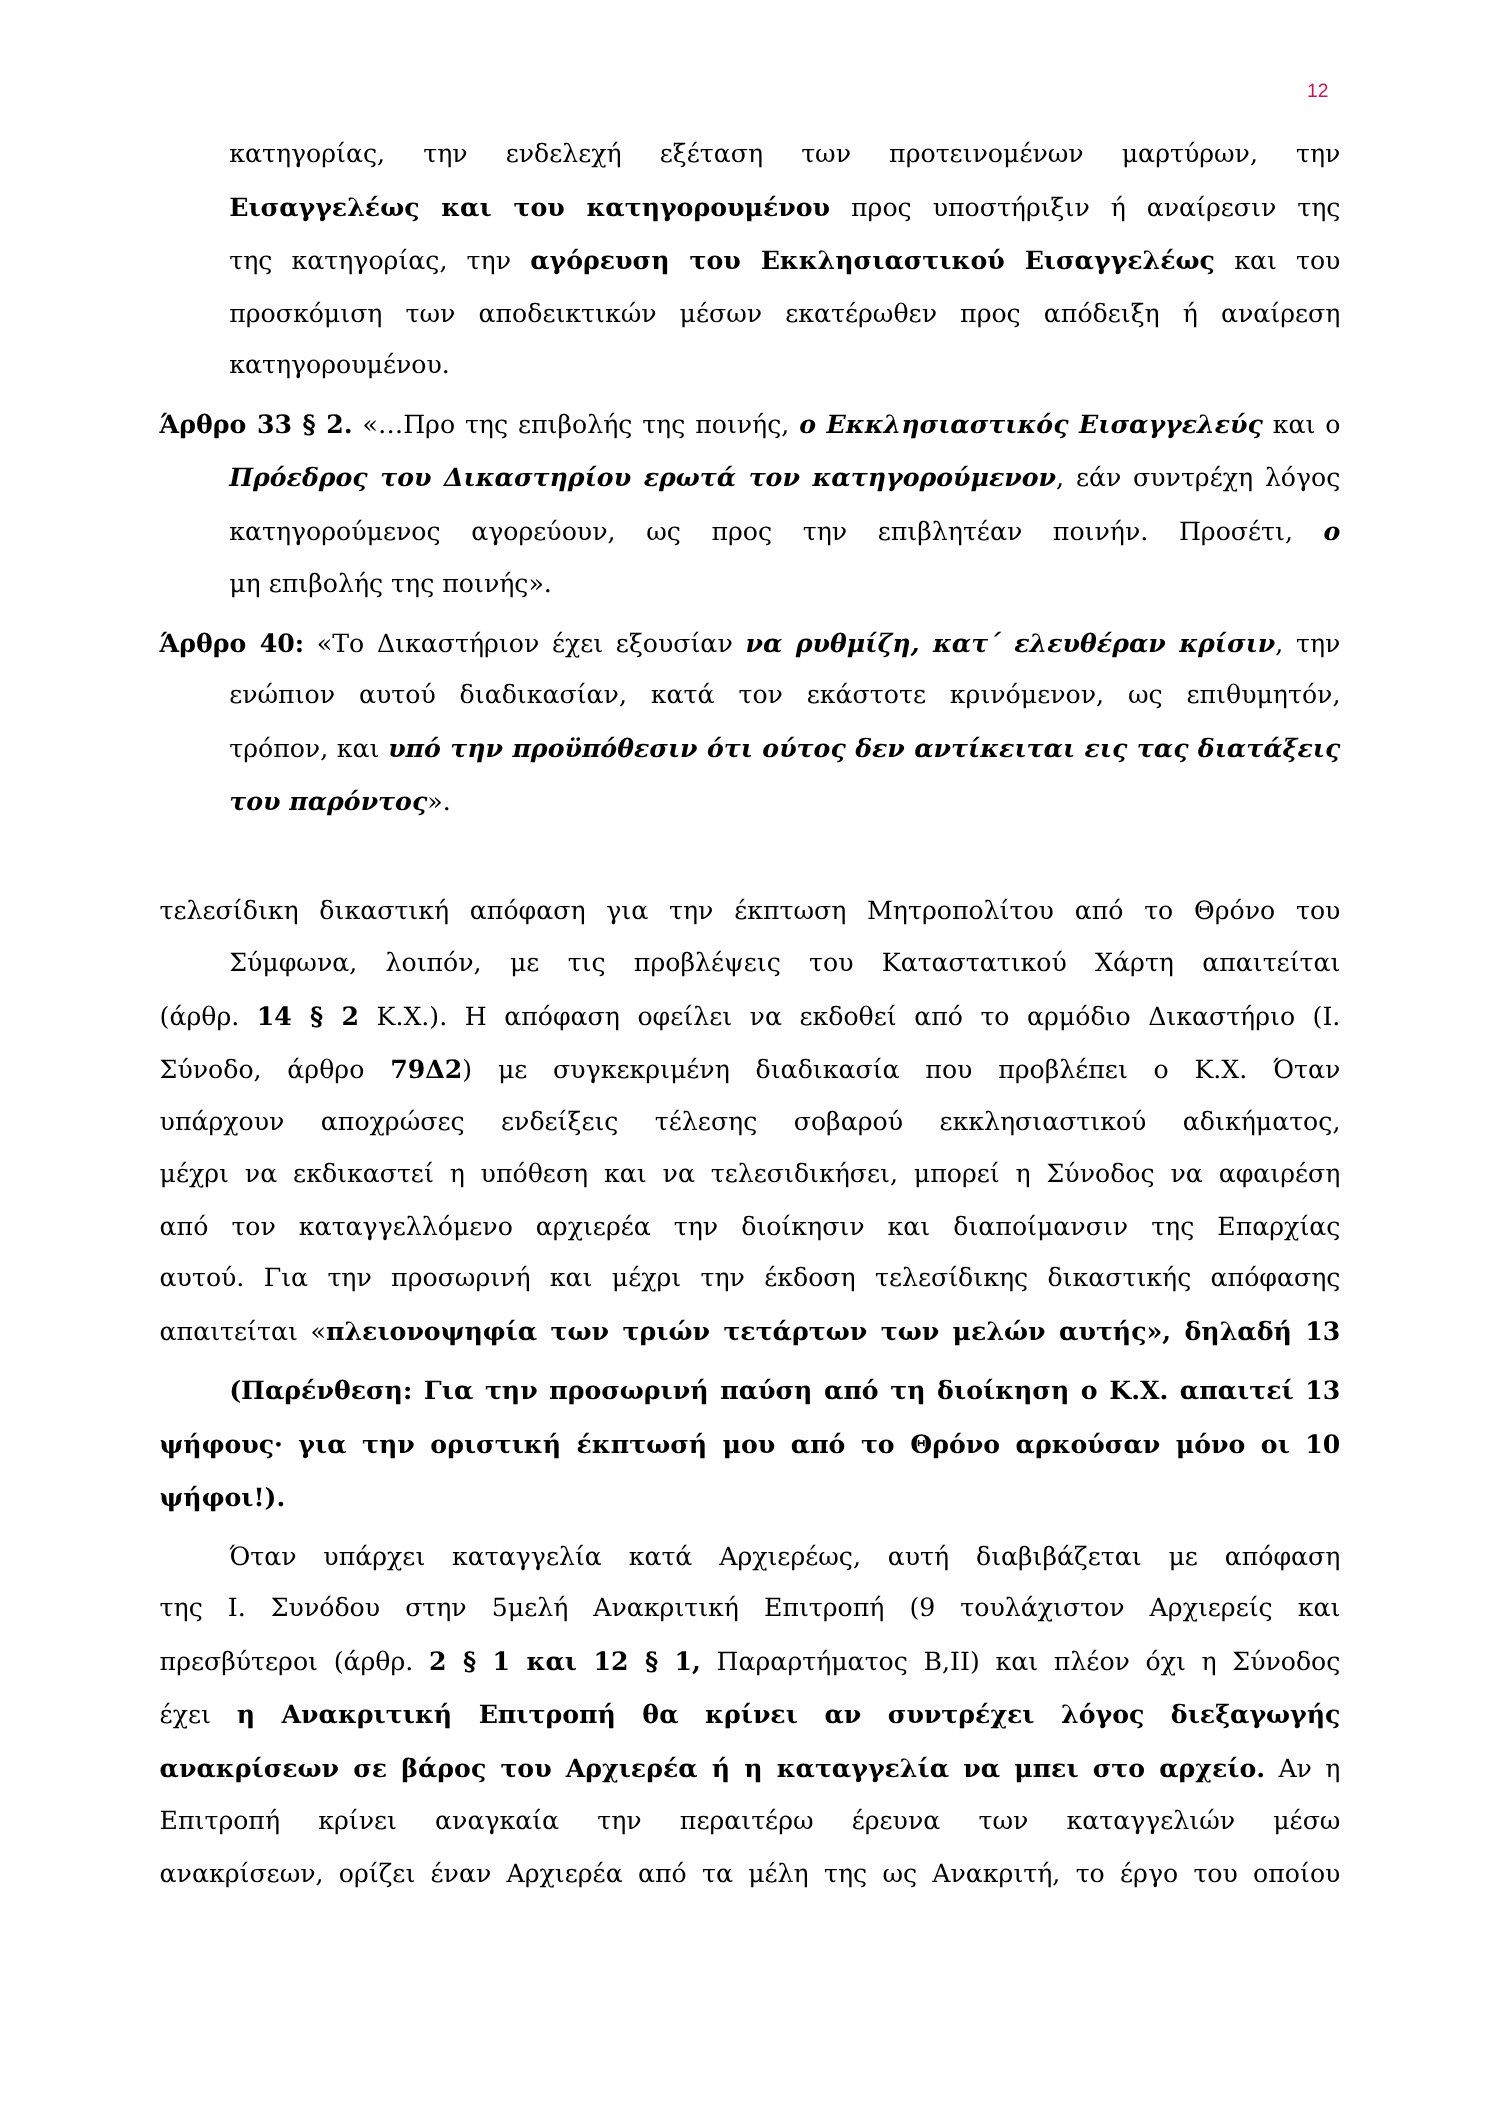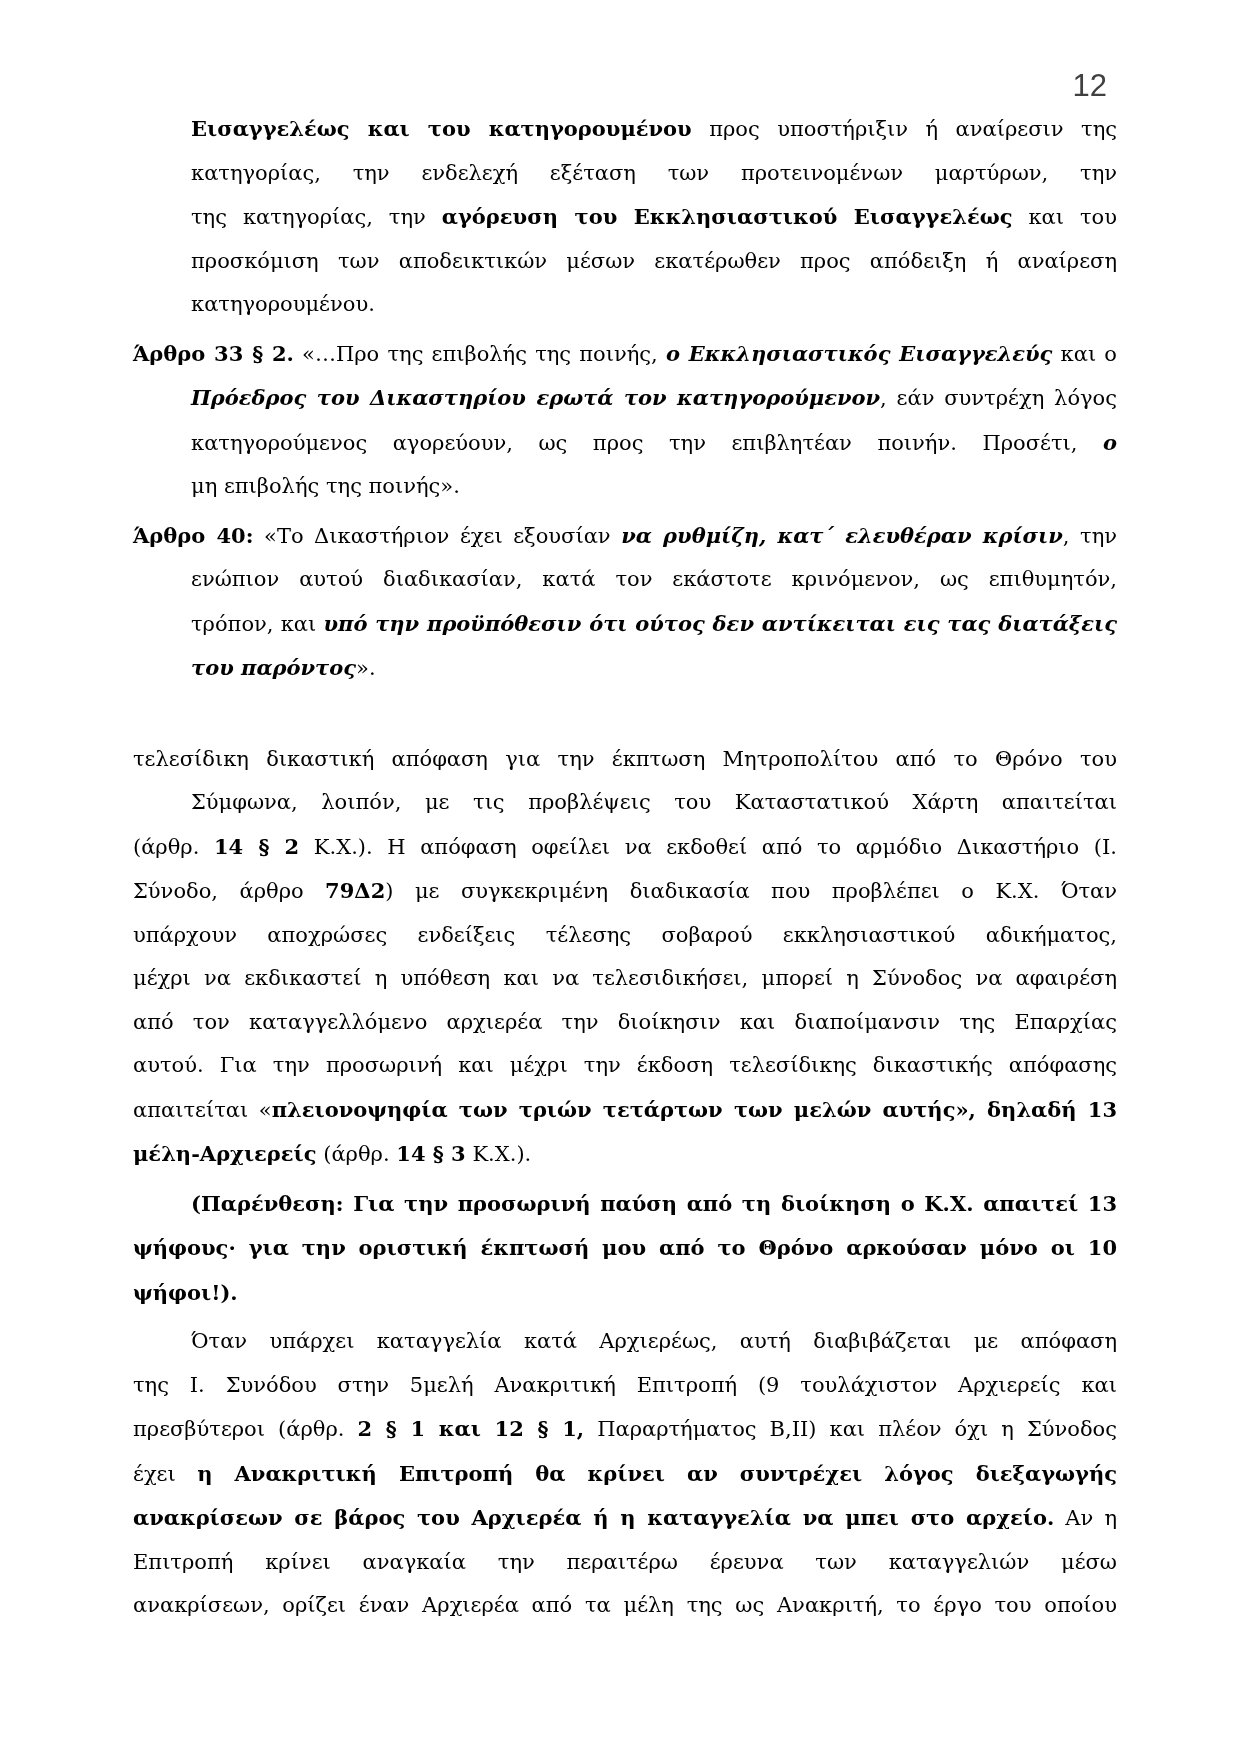--- a/index.html
+++ b/index.html
@@ -11,22 +11,22 @@
     background: #ffffff;
     color: #000000;
     font-family: "DejaVu Serif", "Liberation Serif", serif;
     overflow: hidden;
   }
   .page-number {
     position: absolute;
     top: 68px;
     right: 134px;
     font-family: "Liberation Sans", sans-serif;
-    font-size: 31px;
-    color: #404040;
+    font-size: 16px;
+    color: #be185d;
   }
   .content {
     position: absolute;
     left: 133px;
     top: 107px;
     width: 984px;
   }
   .para {
     font-size: 21px;
     line-height: 43.5px;
@@ -54,22 +54,22 @@
   .run.i  { font-weight: normal; }
   .run.bi { font-weight: bold;   font-style: italic; }
 </style>
 </head>
 <body>
 
 <div class="page">
   <div class="page-number">12</div>
   <div class="content">
       <div class="para quote-block">
+        <div class="line"><span class="run r">κατηγορίας, την ενδελεχή εξέταση των προτεινομένων μαρτύρων, την</span></div>
         <div class="line"><span class="run b">Εισαγγελέως και του κατηγορουμένου</span><span class="run r"> προς υποστήριξιν ή αναίρεσιν της</span></div>
-        <div class="line"><span class="run r">κατηγορίας, την ενδελεχή εξέταση των προτεινομένων μαρτύρων, την</span></div>
         <div class="line"><span class="run r">της κατηγορίας, την </span><span class="run b">αγόρευση του Εκκλησιαστικού Εισαγγελέως</span><span class="run r"> και του</span></div>
         <div class="line"><span class="run r">προσκόμιση των αποδεικτικών μέσων  εκατέρωθεν προς απόδειξη ή αναίρεση</span></div>
         <div class="line last"><span class="run r">κατηγορουμένου.</span></div>
       </div>
       <div class="para article">
         <div class="line first"><span class="run b">Άρθρο 33 § 2.</span><span class="run r"> «…</span><span class="run i">Προ της επιβολής της ποινής, </span><span class="run bi">ο Εκκλησιαστικός Εισαγγελεύς</span><span class="run i"> και ο</span></div>
         <div class="line"><span class="run bi">Πρόεδρος του Δικαστηρίου ερωτά τον κατηγορούμενον</span><span class="run i">, εάν συντρέχη λόγος</span></div>
         <div class="line"><span class="run i">κατηγορούμενος αγορεύουν, ως προς την επιβλητέαν ποινήν. Προσέτι, </span><span class="run bi">ο</span></div>
         <div class="line last"><span class="run i">μη επιβολής της ποινής</span><span class="run r">».</span></div>
       </div>
@@ -83,21 +83,20 @@
       <div class="para body">
         <div class="line"><span class="run r">τελεσίδικη δικαστική απόφαση για την έκπτωση Μητροπολίτου από το Θρόνο του</span></div>
         <div class="line first"><span class="run r">Σύμφωνα, λοιπόν, με τις προβλέψεις του Καταστατικού Χάρτη απαιτείται</span></div>
         <div class="line"><span class="run r">(άρθρ. </span><span class="run b">14 § 2</span><span class="run r"> Κ.Χ.). Η απόφαση οφείλει να εκδοθεί από το αρμόδιο Δικαστήριο (Ι.</span></div>
         <div class="line"><span class="run r">Σύνοδο, άρθρο </span><span class="run b">79Δ2</span><span class="run r">) με συγκεκριμένη διαδικασία που προβλέπει ο Κ.Χ. Όταν</span></div>
         <div class="line"><span class="run r">υπάρχουν αποχρώσες ενδείξεις τέλεσης σοβαρού εκκλησιαστικού αδικήματος,</span></div>
         <div class="line"><span class="run r">μέχρι να εκδικαστεί η υπόθεση και να τελεσιδικήσει, μπορεί η Σύνοδος να αφαιρέση</span></div>
         <div class="line"><span class="run r">από τον καταγγελλόμενο αρχιερέα την διοίκησιν και διαποίμανσιν της Επαρχίας</span></div>
         <div class="line"><span class="run r">αυτού. Για την προσωρινή και μέχρι την έκδοση τελεσίδικης δικαστικής απόφασης</span></div>
         <div class="line"><span class="run r">απαιτείται «</span><span class="run b">πλειονοψηφία των τριών τετάρτων των μελών αυτής», δηλαδή 13</span></div>
-        <div class="line last"><span class="run b">μέλη-Αρχιερείς</span><span class="run r"> (άρθρ. </span><span class="run b">14 § 3</span><span class="run r">  Κ.Χ.).</span></div>
       </div>
       <div class="para body">
         <div class="line first"><span class="run b">(Παρένθεση: Για την προσωρινή παύση από τη διοίκηση ο Κ.Χ. απαιτεί 13</span></div>
         <div class="line"><span class="run b">ψήφους· για την οριστική έκπτωσή μου από το Θρόνο αρκούσαν μόνο οι 10</span></div>
         <div class="line last"><span class="run b">ψήφοι!).</span></div>
       </div>
       <div class="para body">
         <div class="line first"><span class="run r">Όταν υπάρχει καταγγελία κατά Αρχιερέως, αυτή διαβιβάζεται με απόφαση</span></div>
         <div class="line"><span class="run r">της Ι. Συνόδου στην 5μελή Ανακριτική Επιτροπή (9 τουλάχιστον Αρχιερείς και</span></div>
         <div class="line"><span class="run r">πρεσβύτεροι (άρθρ. </span><span class="run b">2 § 1 και 12 § 1,</span><span class="run r"> Παραρτήματος Β,ΙΙ)  και πλέον όχι η Σύνοδος</span></div>

